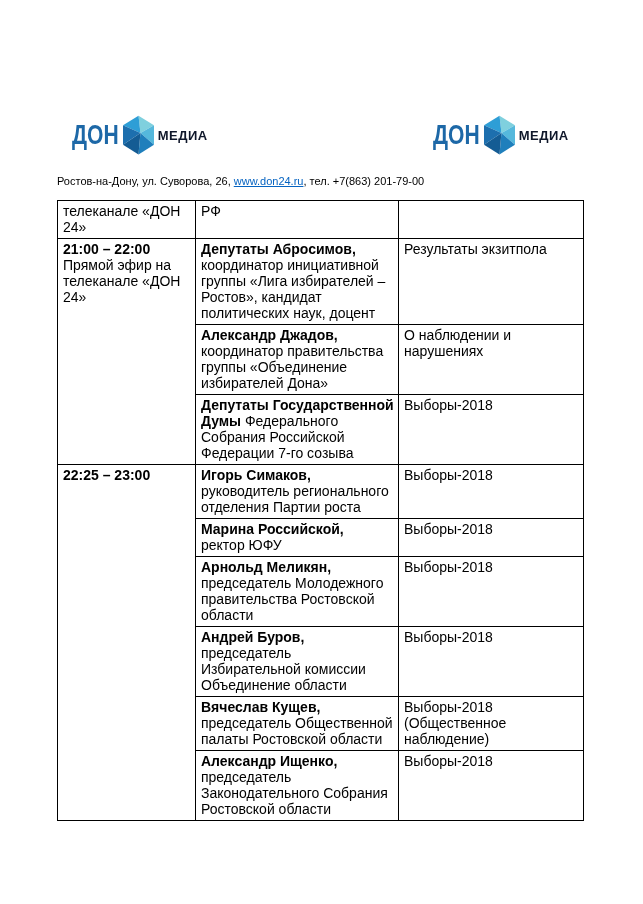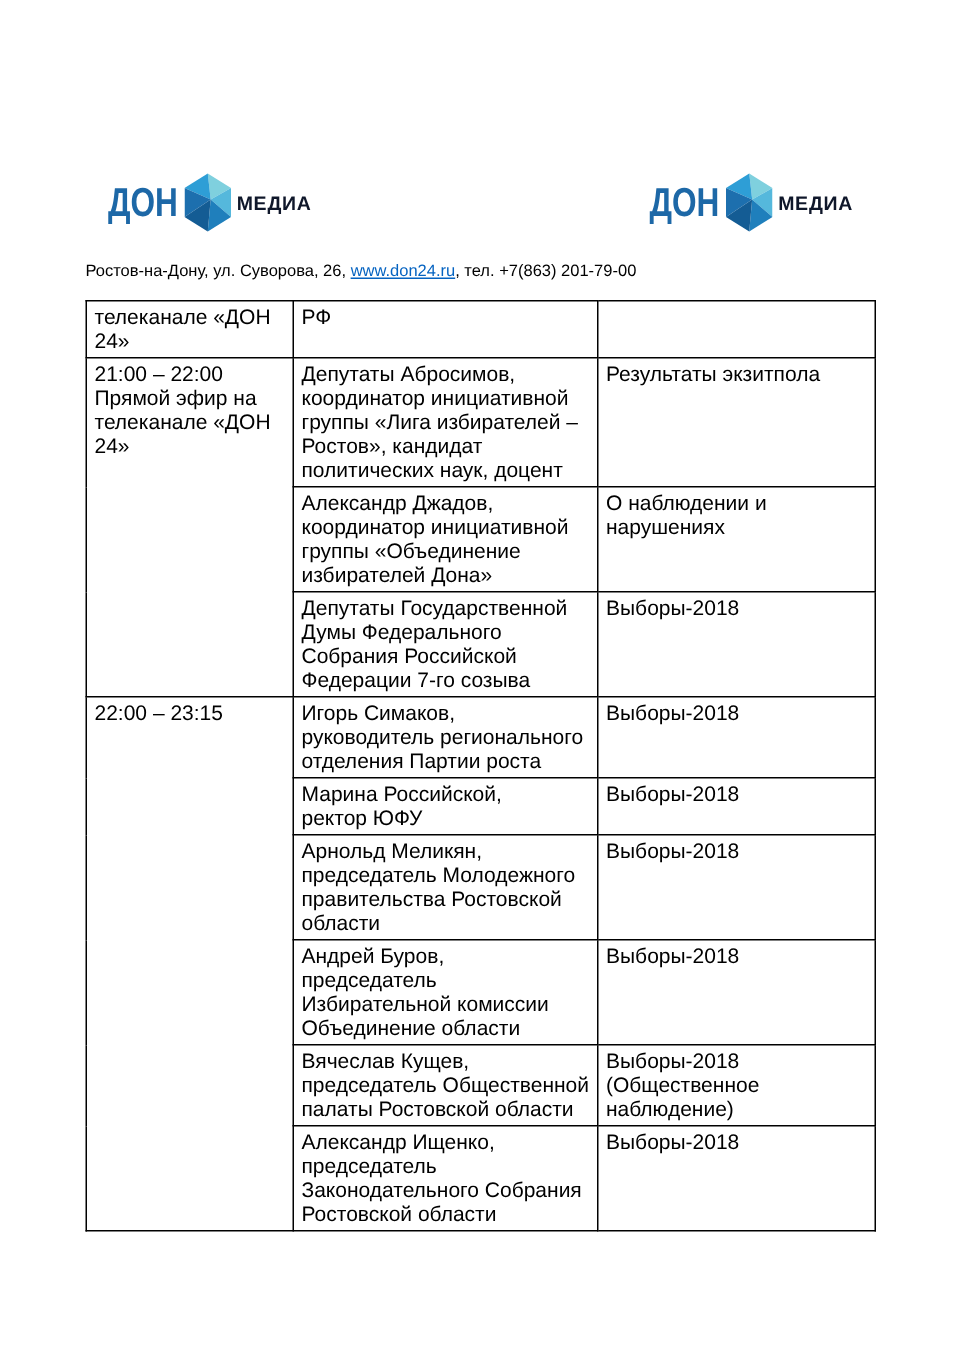--- a/index.html
+++ b/index.html
@@ -71,21 +71,21 @@
     table-layout: fixed;
     font-size: 14px;
     line-height: 16px;
   }
   table.schedule td {
     border: 1px solid #000;
     vertical-align: top;
     padding: 2px 4px 3px 5px;
     overflow-wrap: break-word;
   }
-  table.schedule b { font-weight: normal; text-align: center; }
+  table.schedule b { font-weight: bold; text-align: center; }
 </style>
 </head>
 <body>
 
 <div class="page">
 
   <div class="logo left">
     <span class="don">ДОН</span>
     <svg class="gem" viewBox="0 0 32 40" aria-hidden="true">
       <polygon points="16,0 32,10 18,18" fill="#7fd0de"></polygon>
@@ -126,31 +126,31 @@
         <td><span></span></td>
       </tr>
 
       <tr>
         <td rowspan="3"><b>21:00 – 22:00</b><br><span>Прямой эфир на телеканале «ДОН 24»</span></td>
         <td><b>Депутаты Абросимов,</b><br><span>координатор инициативной группы «Лига избирателей – Ростов», кандидат политических наук, доцент</span></td>
         <td><span>Результаты экзитпола</span></td>
       </tr>
 
       <tr>
-        <td><b>Александр Джадов,</b><br><span>координатор инициативной группы «Объединение избирателей Дона»</span></td>
+        <td><b>Александр Джадов,</b><br><span>координатор правительства группы «Объединение избирателей Дона»</span></td>
         <td><span>О наблюдении и нарушениях</span></td>
       </tr>
 
       <tr>
         <td><b>Депутаты Государственной Думы</b> <span>Федерального Собрания Российской Федерации 7-го созыва</span></td>
         <td><span>Выборы-2018</span></td>
       </tr>
 
       <tr>
-        <td rowspan="6"><b>22:00 – 23:15</b></td>
+        <td rowspan="6"><b>22:25 – 23:00</b></td>
         <td><b>Игорь Симаков,</b><br><span>руководитель регионального отделения Партии роста</span></td>
         <td><span>Выборы-2018</span></td>
       </tr>
 
       <tr>
         <td><b>Марина Российской,</b><br><span>ректор ЮФУ</span></td>
         <td><span>Выборы-2018</span></td>
       </tr>
 
       <tr>

